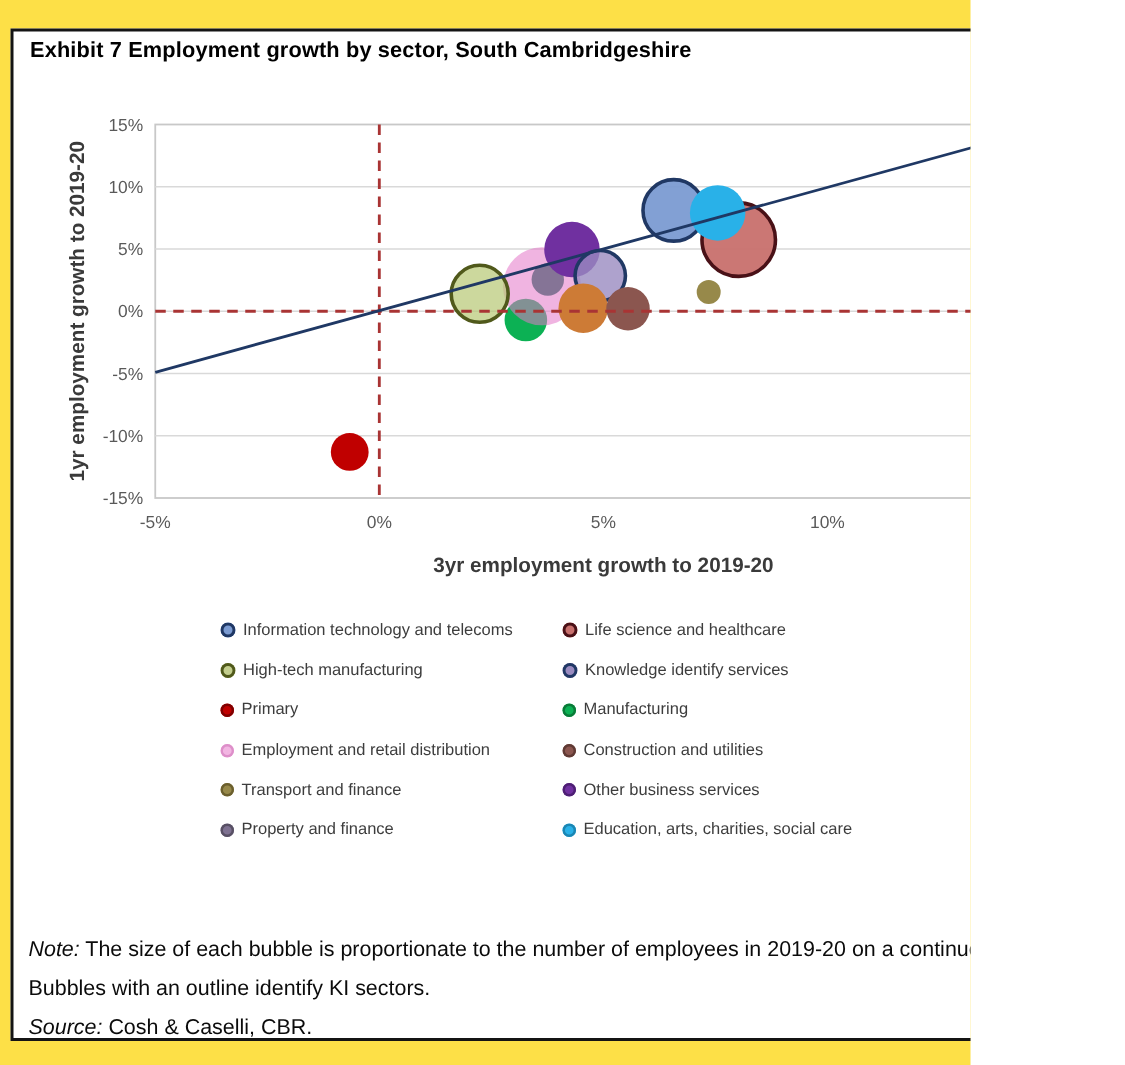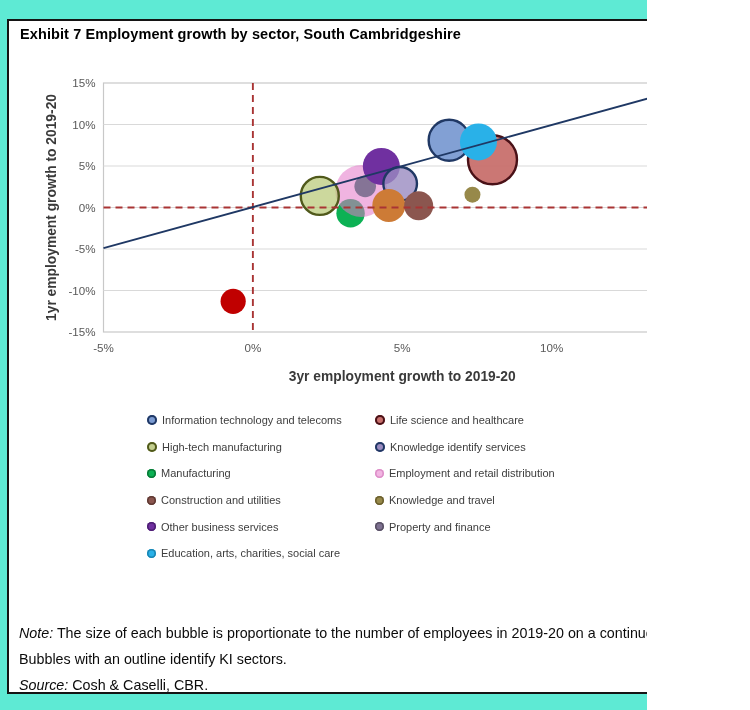--- a/index.html
+++ b/index.html
@@ -1,17 +1,17 @@
 <!DOCTYPE html>
 <html><head>
 <meta charset="utf-8">
 <style>
   html,body{margin:0;padding:0;background:#fff;}
   #stage{
-    position:relative;width:647px;height:710px;background:#5eead4;overflow:hidden;
+    position:relative;width:647px;height:710px;background:#fde047;overflow:hidden;
     font-family:"Liberation Sans", sans-serif;
   }
   .frame{
     position:absolute;left:7px;top:19px;width:734px;height:675px;
     border:2px solid #141414;box-sizing:border-box;background:#fff;
   }
   .exhibit-title{
     position:absolute;left:20px;top:26px;font-size:14.5px;font-weight:bold;color:#000;
     letter-spacing:.1px;
   }
@@ -93,34 +93,38 @@
       </div>
     <div class="legend-item">
         <span class="legend-marker" style="background: rgb(195, 206, 141); box-shadow: rgb(80, 89, 27) 0px 0px 0px 2px inset; width: 10px; height: 10px;"></span>
         <span class="legend-label">High-tech manufacturing</span>
       </div>
     <div class="legend-item">
         <span class="legend-marker" style="background: rgb(154, 139, 192); box-shadow: rgb(32, 56, 100) 0px 0px 0px 2px inset; width: 10px; height: 10px;"></span>
         <span class="legend-label">Knowledge identify services</span>
       </div>
     <div class="legend-item">
+        <span class="legend-marker" style="background: rgb(192, 0, 0); box-shadow: rgb(127, 0, 0) 0px 0px 0px 1.6px inset;"></span>
+        <span class="legend-label">Primary</span>
+      </div>
+    <div class="legend-item">
         <span class="legend-marker" style="background: rgb(12, 177, 84); box-shadow: rgb(10, 122, 56) 0px 0px 0px 1.6px inset;"></span>
         <span class="legend-label">Manufacturing</span>
       </div>
     <div class="legend-item">
         <span class="legend-marker" style="background: rgb(242, 181, 226); box-shadow: rgb(221, 143, 201) 0px 0px 0px 1.6px inset;"></span>
         <span class="legend-label">Employment and retail distribution</span>
       </div>
     <div class="legend-item">
         <span class="legend-marker" style="background: rgb(139, 86, 79); box-shadow: rgb(95, 58, 52) 0px 0px 0px 1.6px inset;"></span>
         <span class="legend-label">Construction and utilities</span>
       </div>
     <div class="legend-item">
         <span class="legend-marker" style="background: rgb(151, 137, 74); box-shadow: rgb(107, 95, 46) 0px 0px 0px 1.6px inset;"></span>
-        <span class="legend-label">Knowledge and travel</span>
+        <span class="legend-label">Transport and finance</span>
       </div>
     <div class="legend-item">
         <span class="legend-marker" style="background: rgb(112, 48, 160); box-shadow: rgb(77, 31, 115) 0px 0px 0px 1.6px inset;"></span>
         <span class="legend-label">Other business services</span>
       </div>
     <div class="legend-item">
         <span class="legend-marker" style="background: rgb(126, 113, 145); box-shadow: rgb(88, 80, 100) 0px 0px 0px 1.6px inset;"></span>
         <span class="legend-label">Property and finance</span>
       </div>
     <div class="legend-item">

